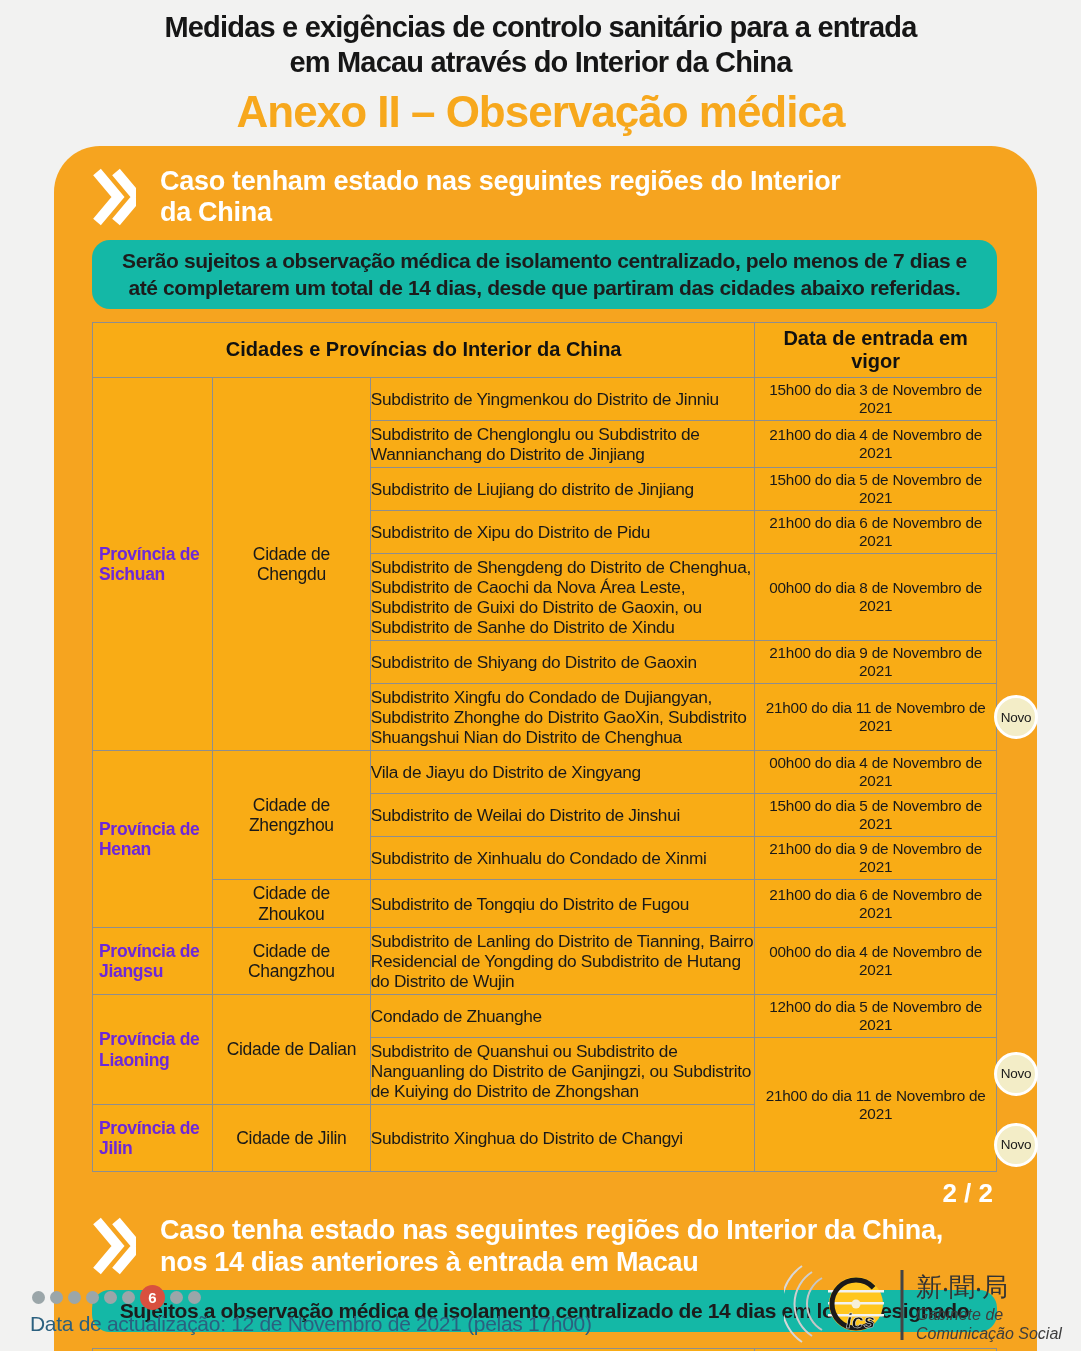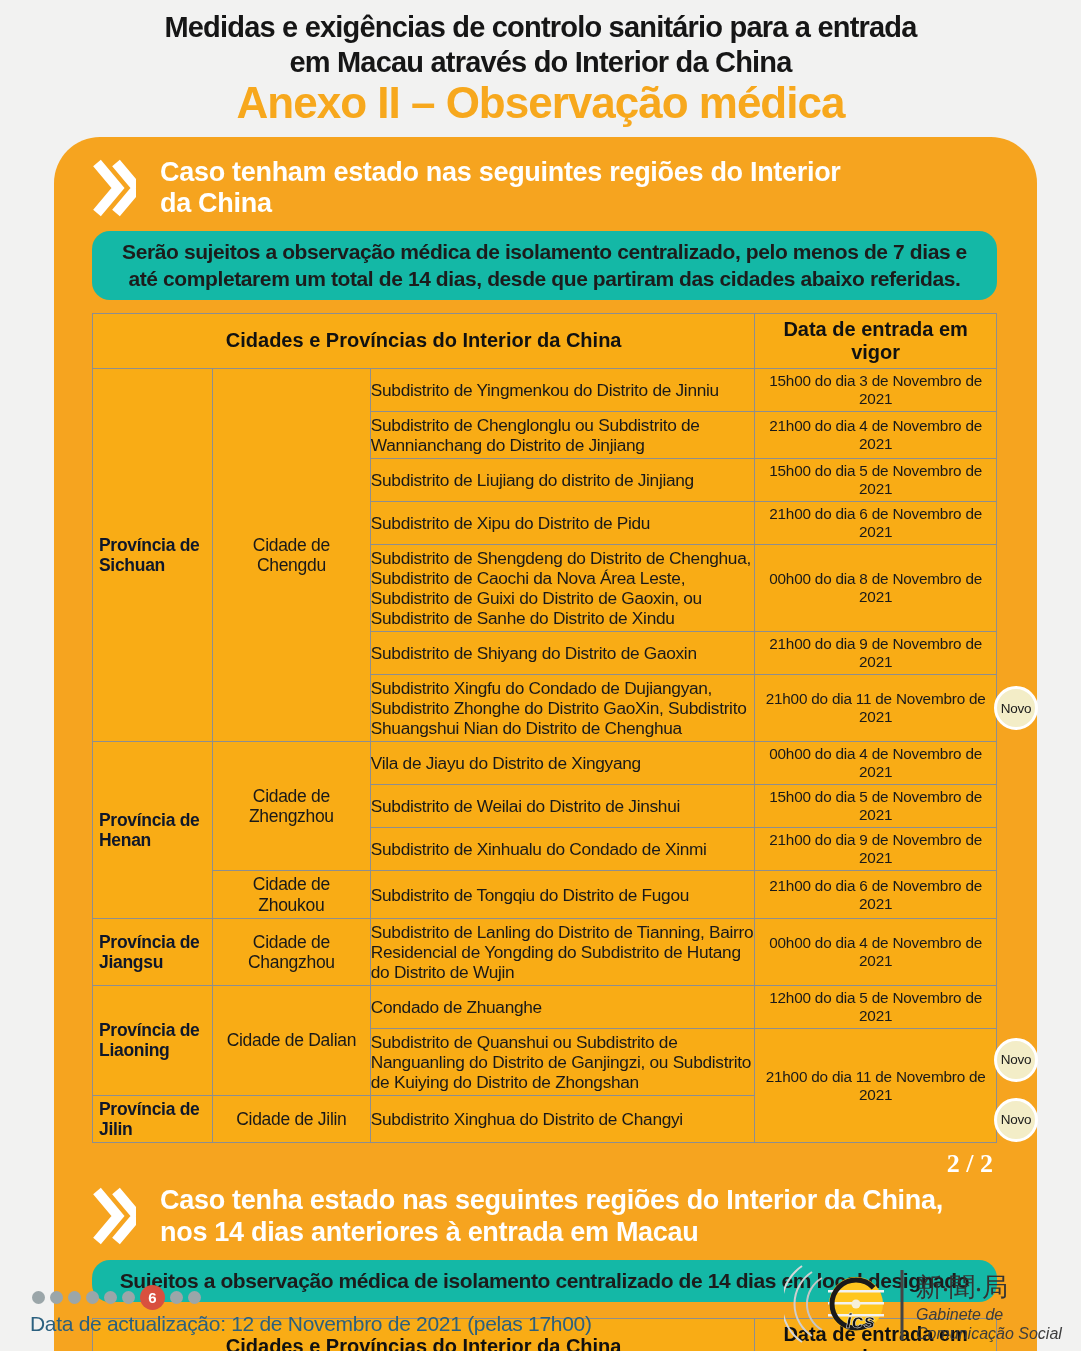--- a/index.html
+++ b/index.html
@@ -11,21 +11,21 @@
     position:relative; overflow:hidden;
     -webkit-font-smoothing:antialiased;
   }
   .titles { text-align:center; padding-top:10px; }
   .title-line {
     font-size:29px; font-weight:bold; color:#161616;
     letter-spacing:-0.8px; line-height:1.22;
   }
   .subtitle {
     font-size:44px; font-weight:bold; color:#F7A81D;
-    letter-spacing:-1px; line-height:1.0; margin-top:0;
+    letter-spacing:-1px; line-height:1.0; margin-top:9px;
   }
   .panel {
     position:relative;
     width:983px; margin:12px 0 0 54px;
     background:#F6A41F;
     border-radius:46px;
     padding:20px 40px 14px 38px;
   }
   .sec-head { display:flex; align-items:flex-start; gap:24px; }
   .chev { flex:0 0 44px; margin-top:2px; }
@@ -44,22 +44,22 @@
   table.grid {
     border-collapse:collapse; margin-top:13px;
     background:#F9AC15; table-layout:fixed;
   }
   table.grid th, table.grid td { border:1px solid #8E8E8E; }
   table.grid th {
     font-size:20px; font-weight:bold; color:#111;
     text-align:center; padding:4px 2px;
   }
   td.province {
-    width:120px; font-weight:bold; color:#0f172a;
-    font-size:17.5px; padding:3px 6px; vertical-align:middle;
+    width:120px; font-weight:bold; color:#6d28d9;
+    font-size:17.5px; padding:13px 6px; vertical-align:middle;
     letter-spacing:-0.3px; line-height:1.15;
   }
   td.city {
     width:158px; color:#191919; font-size:17.5px;
     padding:3px 6px; vertical-align:middle; letter-spacing:-0.3px; line-height:1.15;text-align:center;
   }
   td.region {
     width:385px; color:#191919; font-size:17.3px;
     padding:3px 0; vertical-align:middle; text-align:left;
     letter-spacing:-0.3px; line-height:1.16;
@@ -73,21 +73,21 @@
     position:absolute; right:-42px; width:44px; height:44px;
     border-radius:50%; background:#F3EDC7; border:3px solid #ffffff;
     display:flex; align-items:center; justify-content:center;
     font-size:13.5px; color:#1a1a1a; z-index:3; letter-spacing:-0.3px;
   }
   .novo.mid  { top:50%; transform:translateY(-50%); }
   .novo.p28  { top:27%; transform:translateY(-50%); }
   .novo.p80  { top:80%; transform:translateY(-50%); }
   .page-num {
     text-align:right; color:#ffffff; font-weight:bold;
-    font-size:26px; margin-top:6px; padding-right:4px;font-family:Liberation Serif, serif;
+    font-size:26px; margin-top:6px; padding-right:4px;
   }
   .sec2 { margin-top:6px; }
   table.grid2 td { height:54px; }
   td.region2 { width:380px; }
   td.city2 { width:170px; font-size:17.5px; color:#191919; padding:3px 8px; vertical-align:middle; letter-spacing:-0.3px; }
   .dots {
     position:absolute; left:32px; top:1284px;
     display:flex; align-items:center; gap:5px; height:26px;
   }
   .dot { width:13px; height:13px; border-radius:50%; background:#9BA6A9; }

